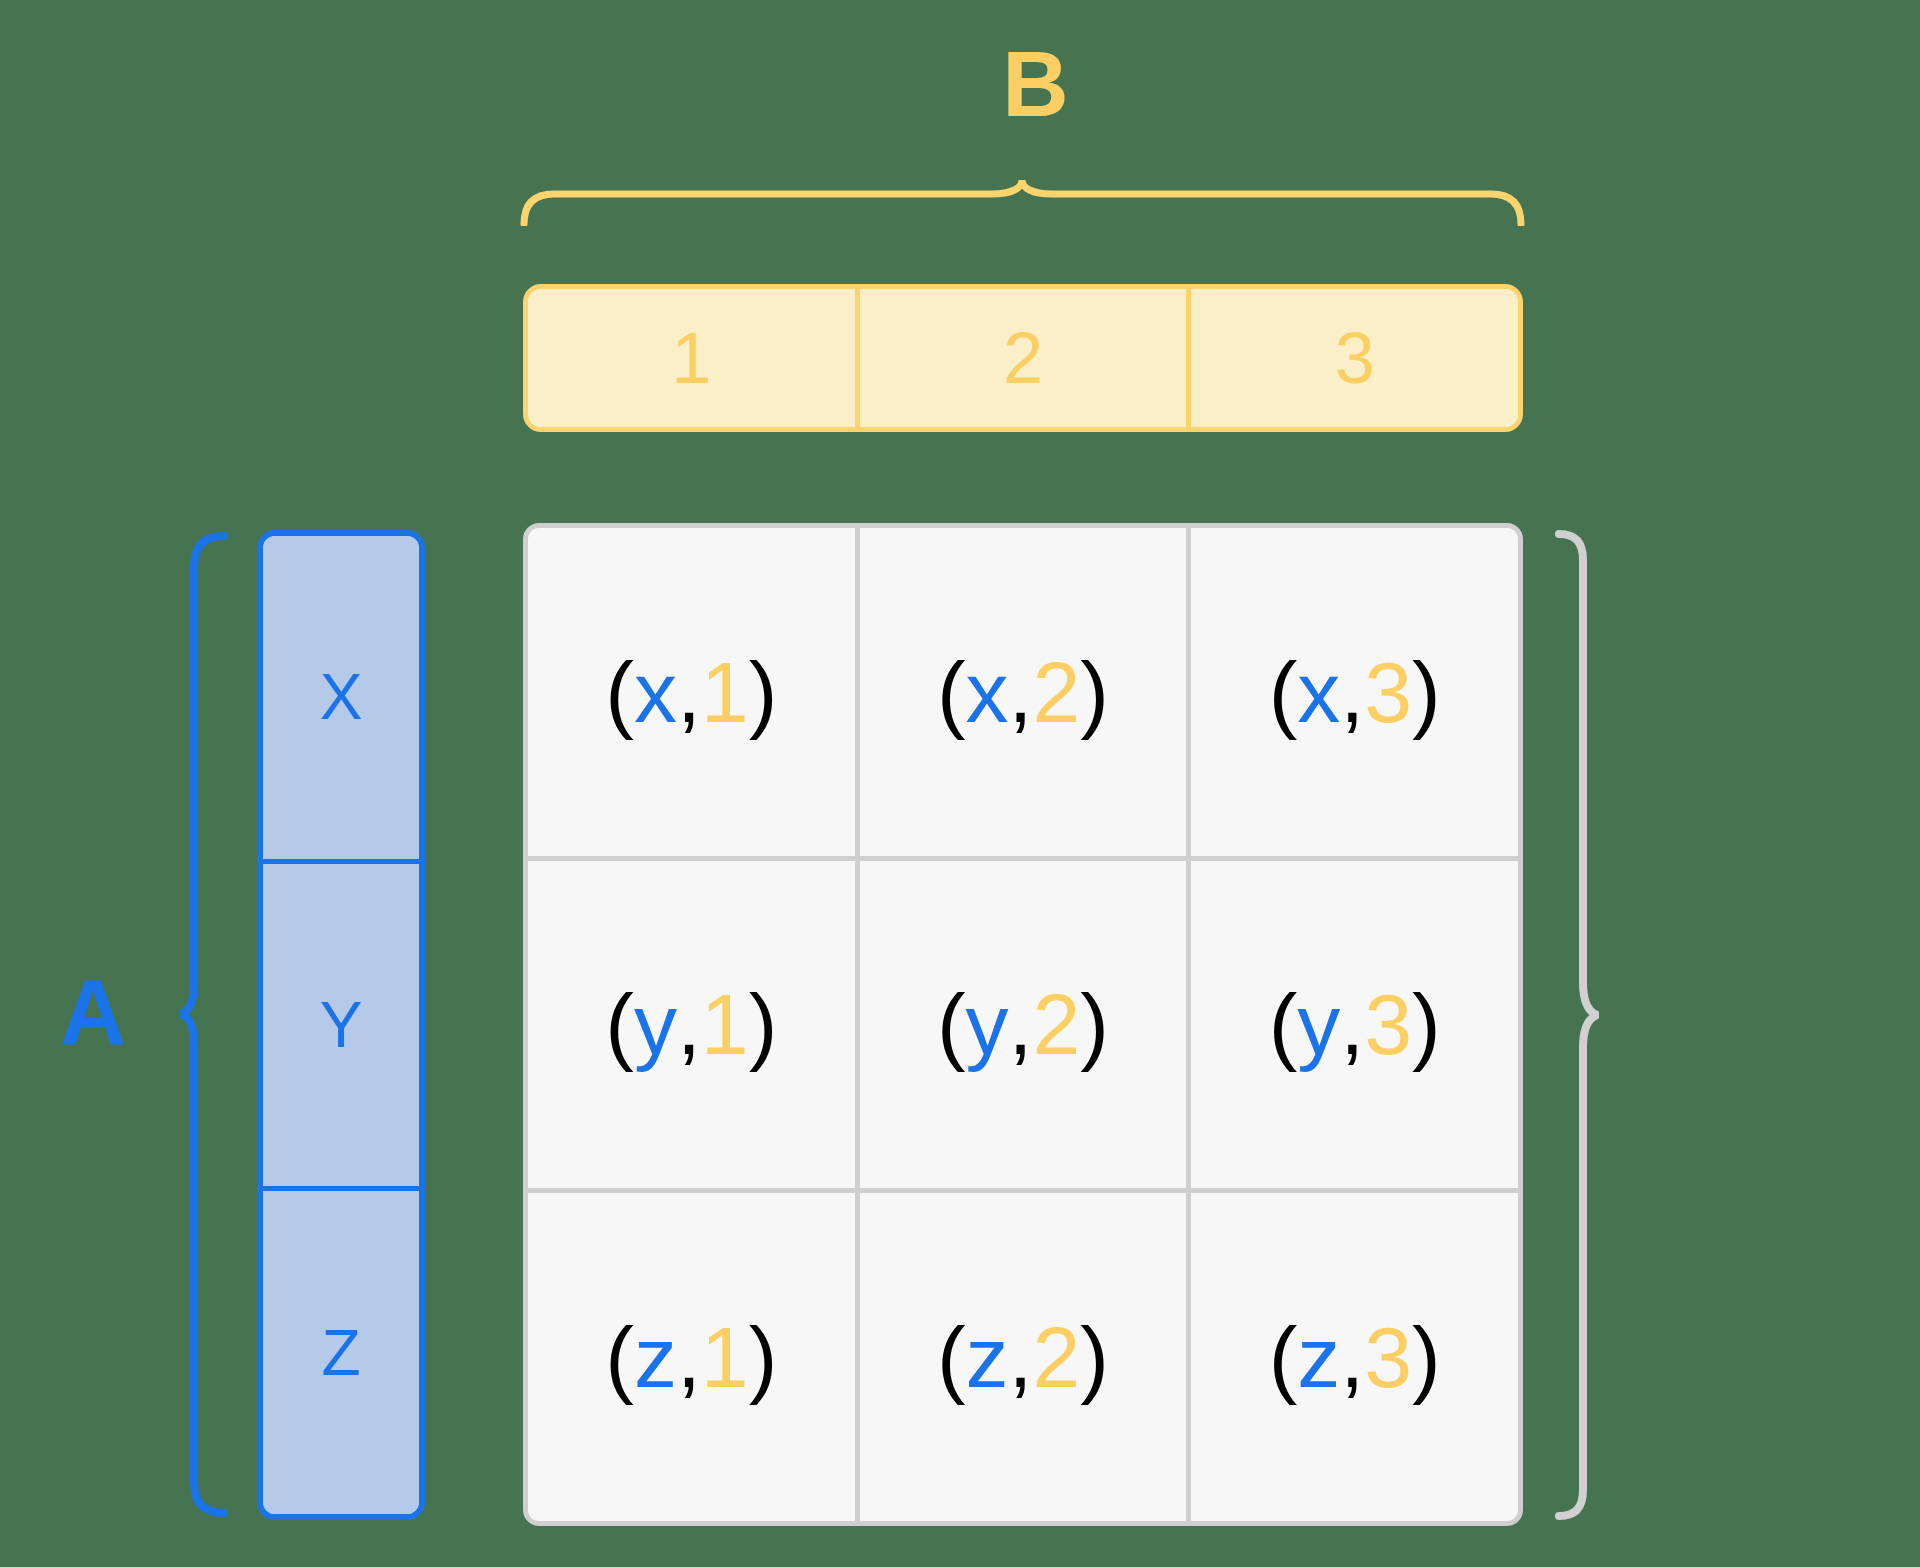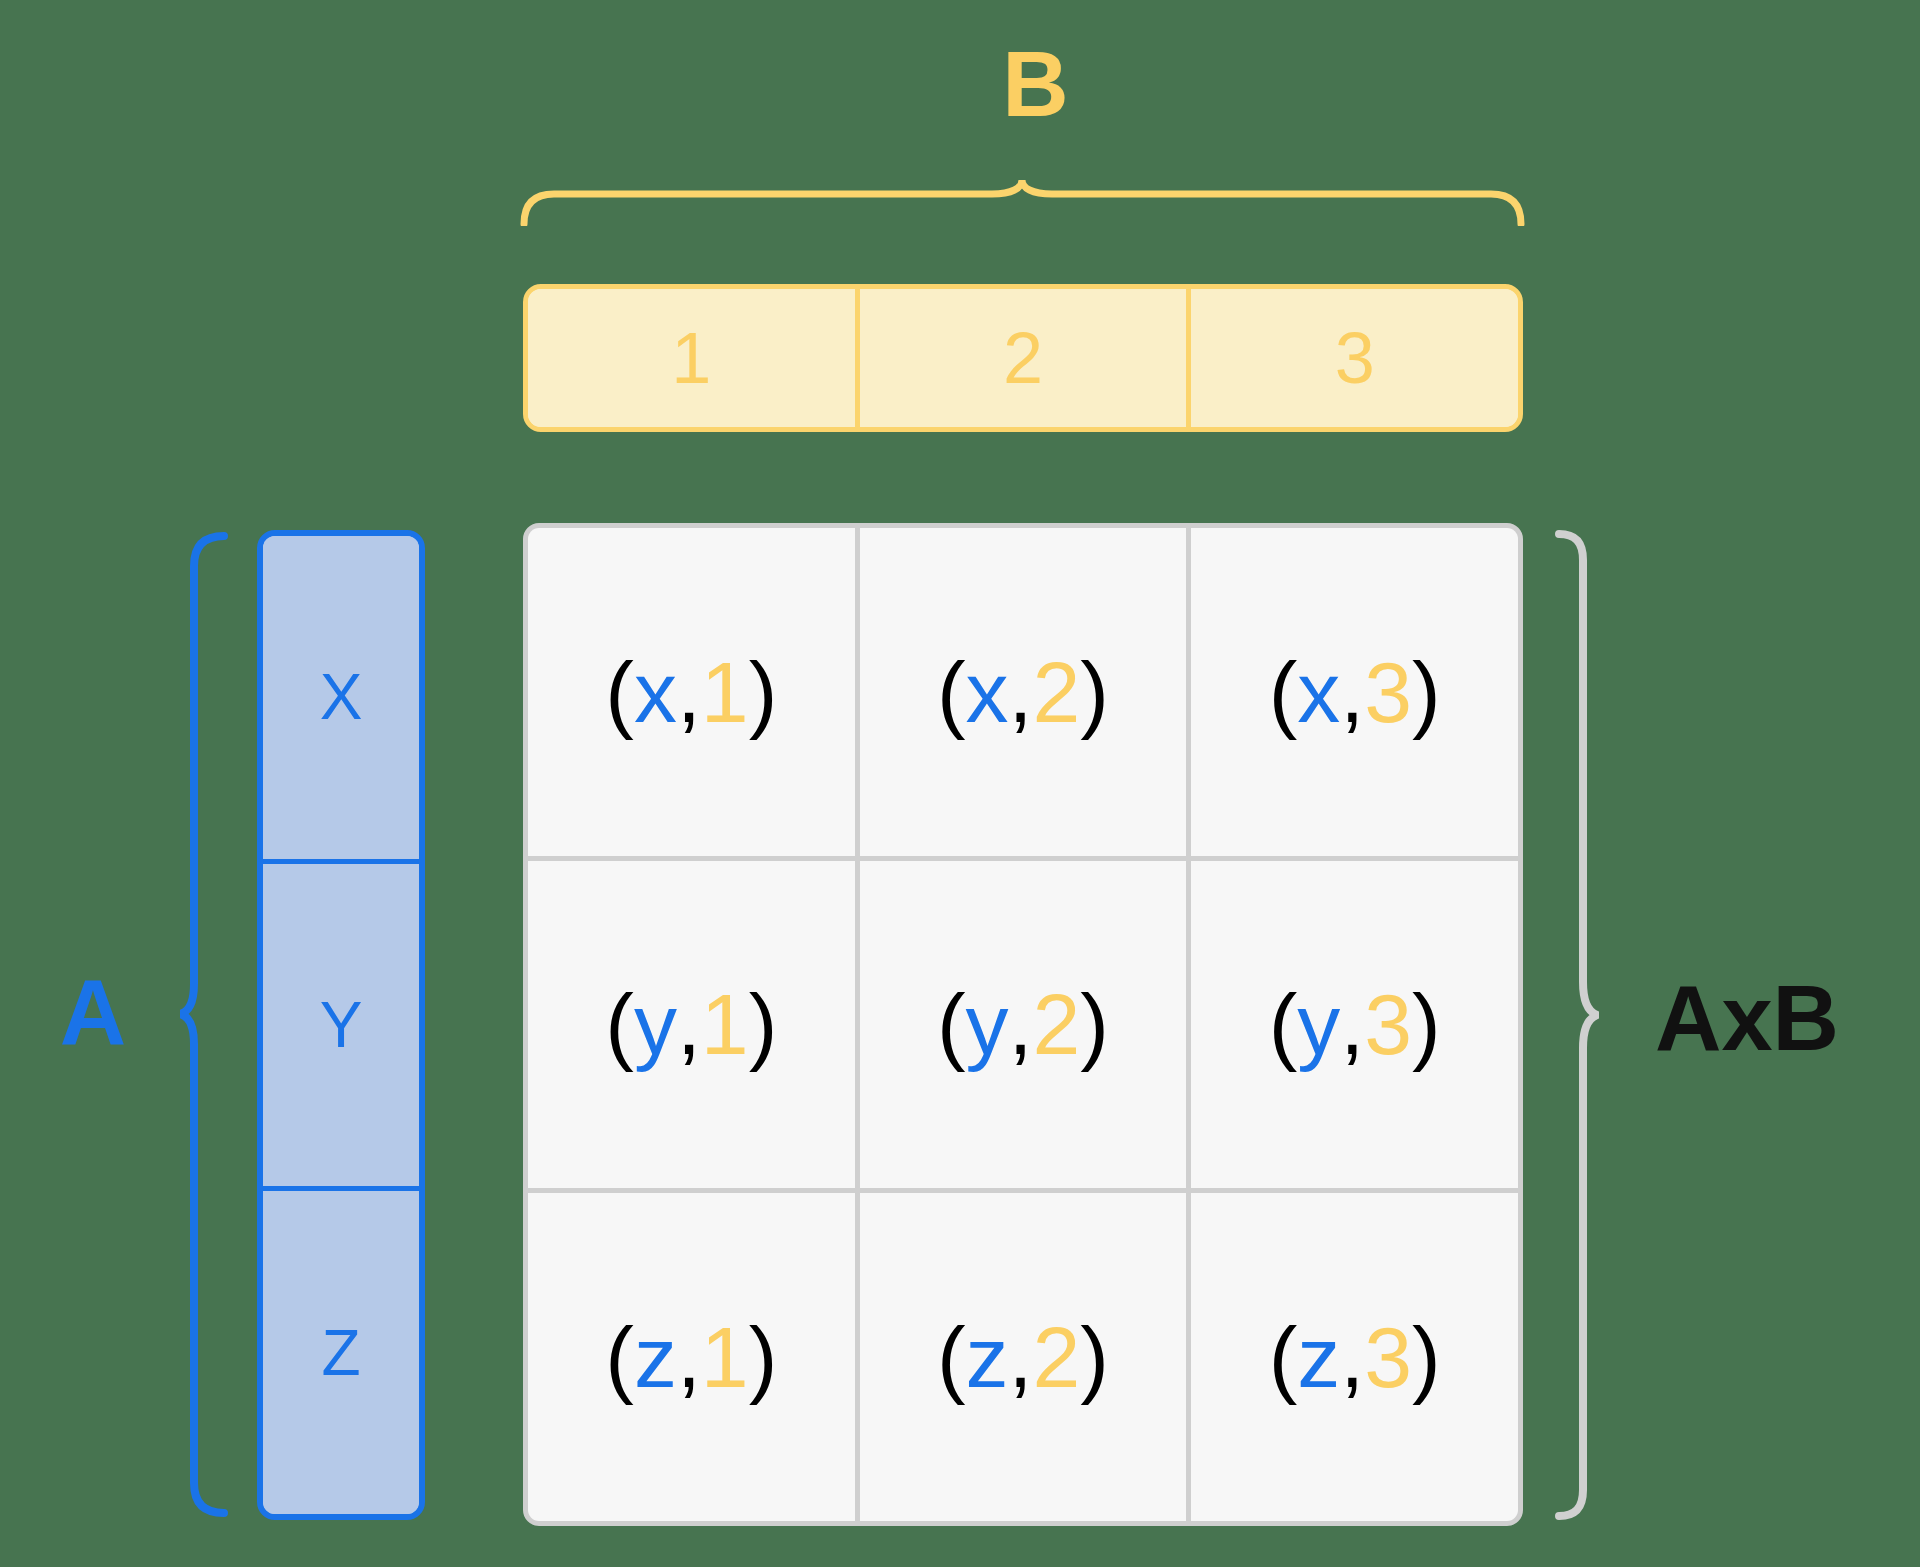--- a/index.html
+++ b/index.html
@@ -250,15 +250,14 @@
     </div>
 
   </div>
 
   <div id="axb-brace">
     <svg width="44" height="990" viewBox="0 0 44 990" fill="none" xmlns="http://www.w3.org/2000/svg">
       <path d="M4 4 C20 4 28 12 28 30 L28 452 C28 472 34 482 42 485 C34 488 28 498 28 518 L28 960 C28 978 20 986 4 986" stroke="#D0D0D0" stroke-width="8" stroke-linecap="round" fill="none"></path>
     </svg>
   </div>
 
-  <div id="axb-label">AxB</div>
 
 </div>
 
 </body></html>

